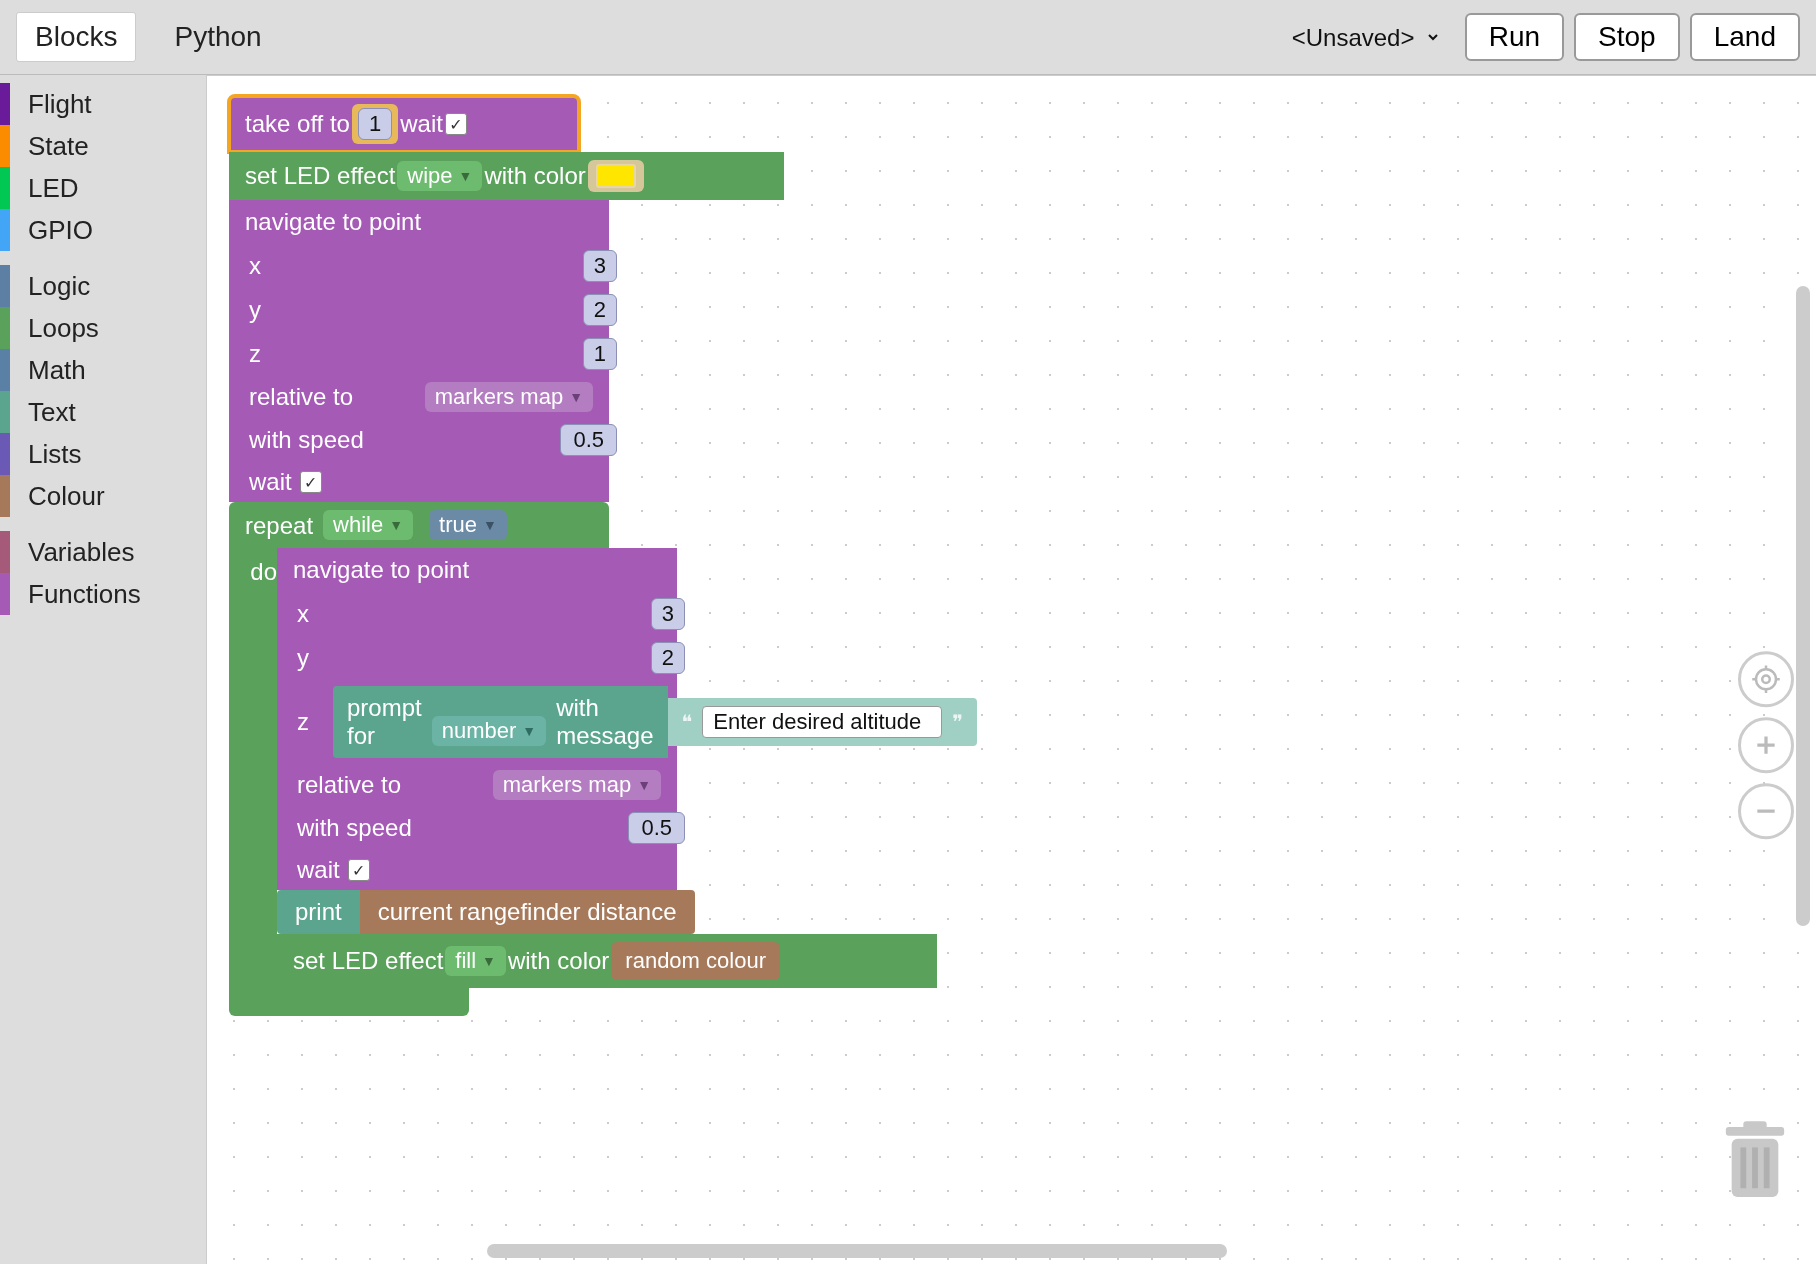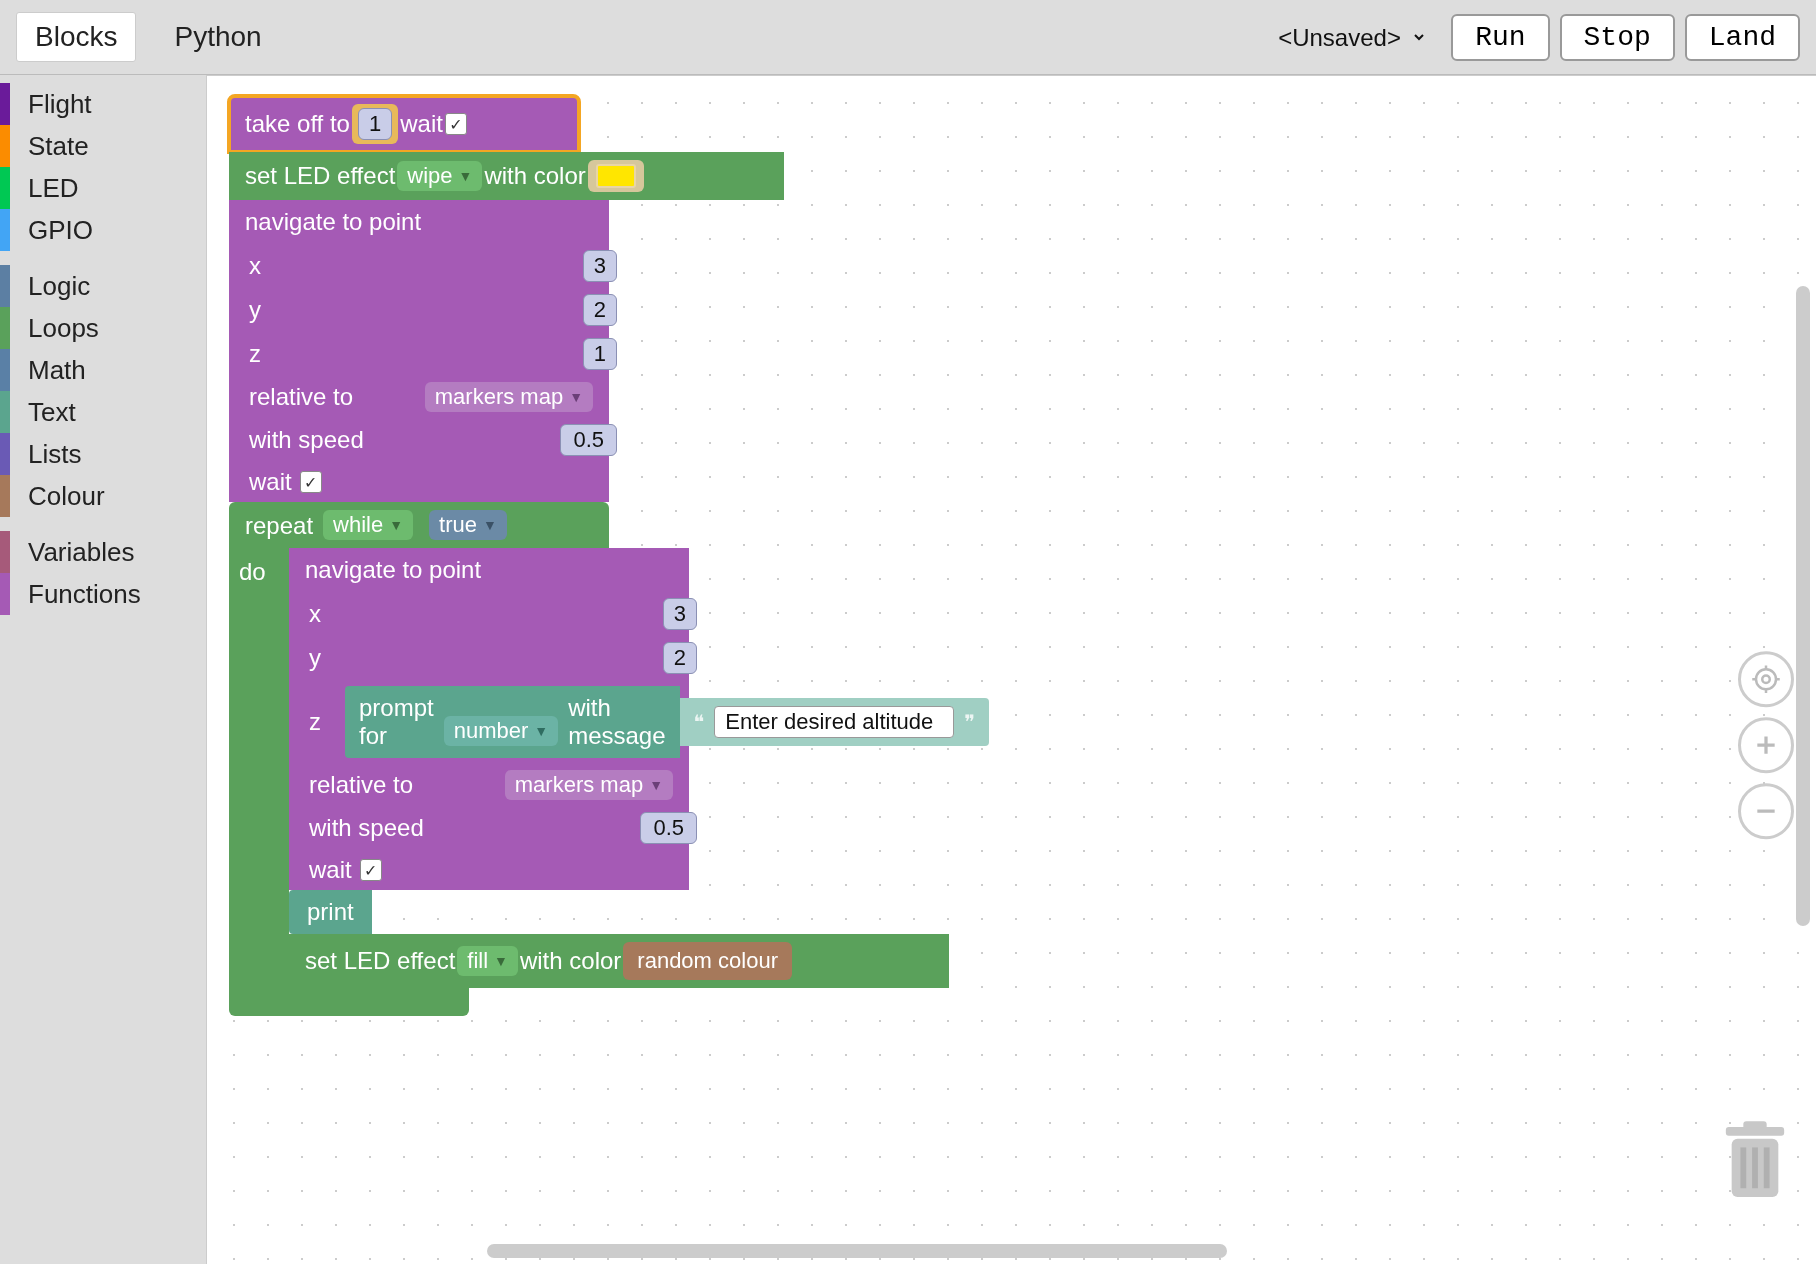--- a/index.html
+++ b/index.html
@@ -18,21 +18,21 @@
     cursor: pointer;
   }
   .mode-tab.active { background: #fff; border: 1px solid #ccc; }
   .spacer { flex: 1; }
   .file-select {
     font-size: 24px; color: #111; background: transparent; border: none;
     padding: 6px 10px; margin-right: 14px;
   }
   .top-btn {
     font-size: 28px; padding: 6px 22px; background: #fff;
-    border: 2px solid #999; border-radius: 6px; cursor: pointer; font-family: Liberation Mono, monospace;
+    border: 2px solid #999; border-radius: 6px; cursor: pointer;
   }
 
   
   .main { display: flex; height: calc(100% - 75px); }
 
   
   .toolbox {
     width: 206px; background: #ddd; padding-top: 8px;
     display: flex; flex-direction: column; gap: 2px;
   }
@@ -96,21 +96,21 @@
 
   
   .blk-nav { width: 380px; border-radius: 0 0 0 0; }
   .blk-nav .param { display: flex; align-items: center; justify-content: space-between; padding: 6px 16px 6px 20px; }
   .blk-nav .param .pill { margin-left: auto; }
 
   
   .blk-loop { display: flex; flex-direction: column; }
   .blk-loop-head { display: flex; align-items: flex-end; gap: 10px; padding: 8px 16px; border-radius: 6px 6px 0 0; }
   .blk-loop-body { display: flex; }
-  .blk-loop-arm { width: 60px; background: #5aa15b; border-radius: 0 0 0 0; }
+  .blk-loop-arm { width: 48px; background: #5aa15b; border-radius: 0 0 0 0; text-align: right; }
   .blk-loop-content { flex: 1; }
   .blk-loop-do { color: #fff; font-size: 24px; padding: 10px 0 0 10px; }
   .blk-loop-foot { height: 28px; background: #5aa15b; width: 240px; border-radius: 0 0 6px 6px; }
 
   
   .blk-print { display: flex; }
   .blk-print .left { background: #5ba58e; padding: 8px 18px; border-radius: 4px 0 0 4px; }
   .blk-print .right { background: #a6795b; padding: 8px 18px; border-radius: 0 4px 4px 0; }
 
   
@@ -351,20 +351,21 @@
                   <span class="pill wide" style="transform:translateX(24px);">0.5</span>
                   </div>
                 <div class="param">
                     <span>wait</span>
                   <span class="chk" style="margin-left:8px;margin-right:auto;">✓</span>
                   </div>
               </div>
 
               <div class="blk blk-print">
                 <div class="left"><span>print</span></div>
+                <div class="right"><span>current rangefinder distance</span></div>
               </div>
 
               <div class="blk c-green blk-led" style="width:660px;">
                 <div class="blk-row">
                   <span>set LED effect</span>
                   <span class="dd green">
                       <span>fill</span>
                       <span class="tri">▼</span>
                     </span>
                   <span>with color</span>

